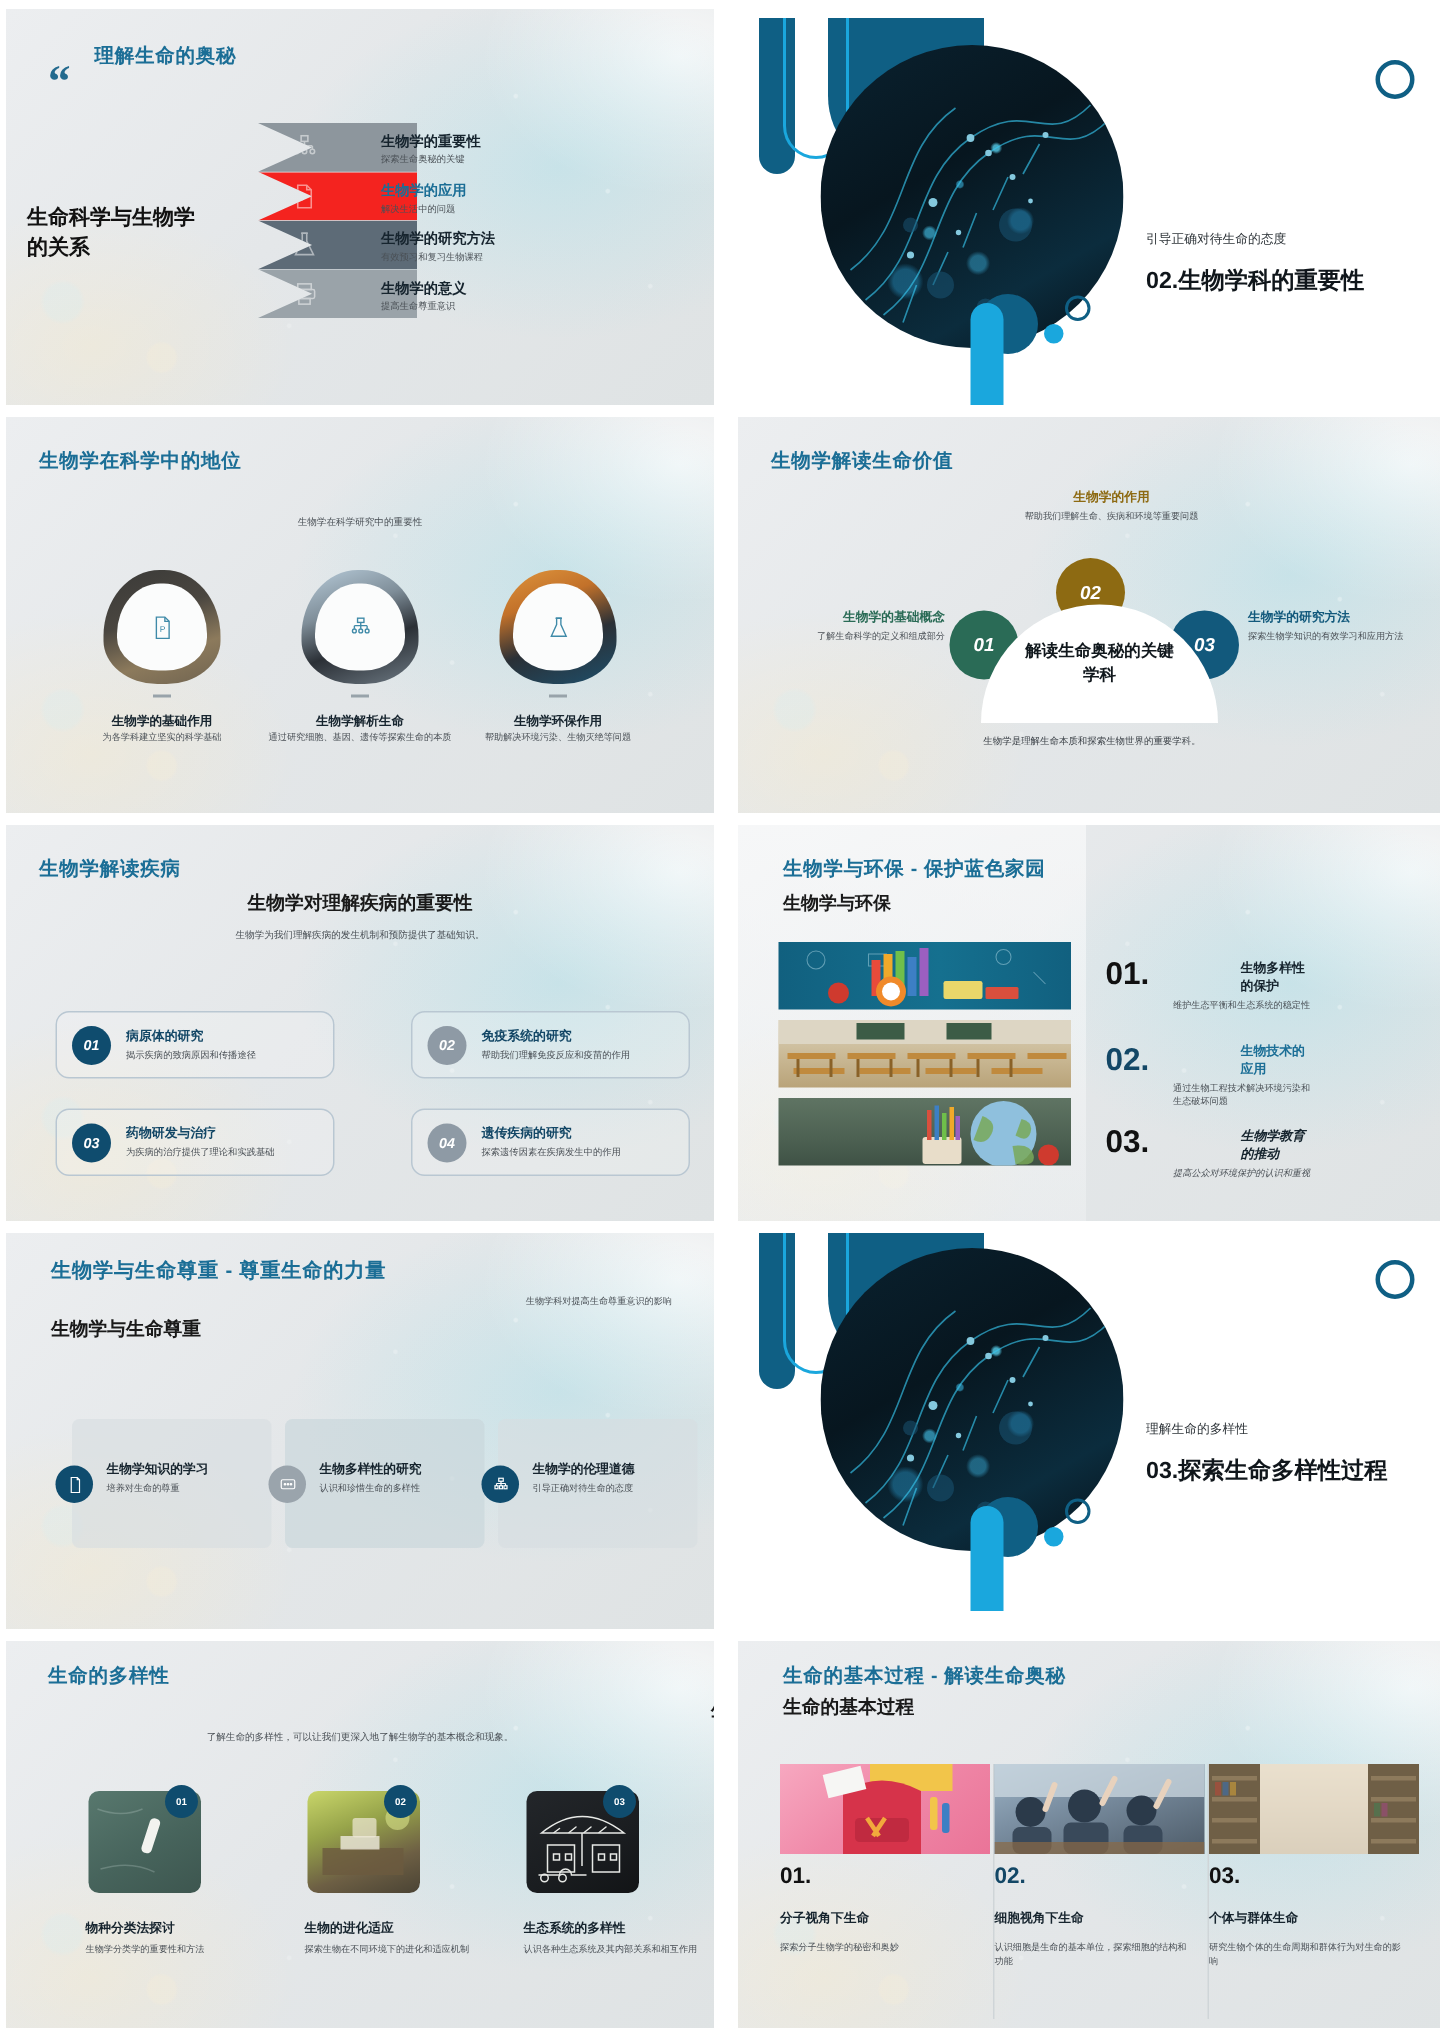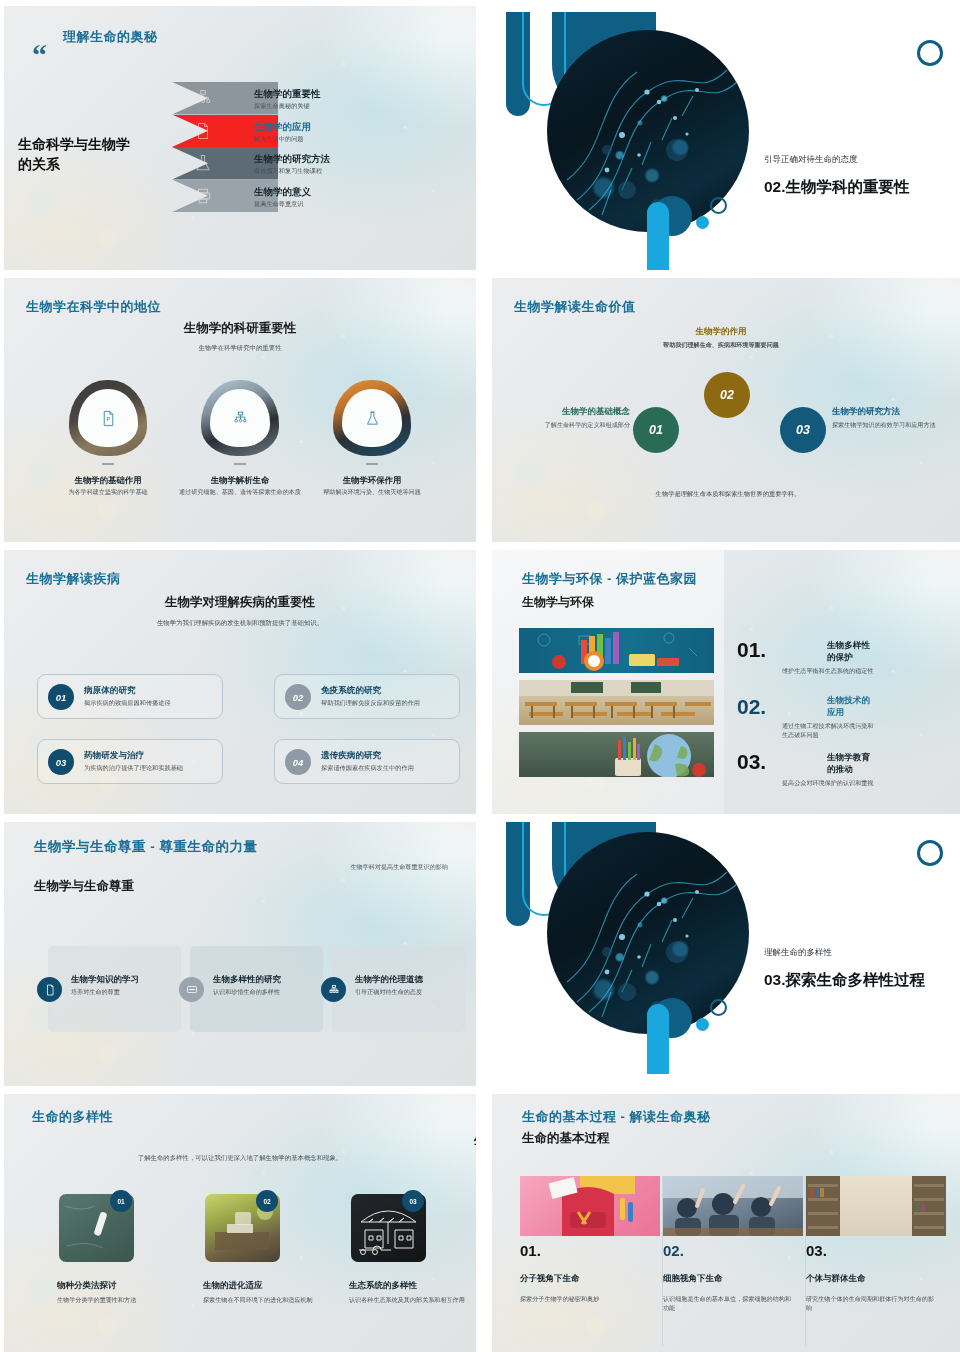--- a/index.html
+++ b/index.html
@@ -252,21 +252,20 @@
     <div class="cov-pill-lt"></div>
     <div class="cov-ring-s"></div>
     <div class="cov-dot-s"></div>
     <div class="cov-ring-b"></div>
     <div class="cov-title">02.生物学科的重要性</div>
     <div class="cov-sub">引导正确对待生命的态度</div>
   </div>
 
   <div class="slide">
     <div class="stitle" style="left:22px;top:20px;font-size:13px;">生物学在科学中的地位</div>
-    <div class="sub-h" style="left:0;top:42px;width:472px;text-align:center;font-size:12.5px;">生物学的科研重要性</div>
     <div style="position:absolute;left:0;top:66px;width:472px;text-align:center;font-size:6.4px;color:#4a5056;z-index:6;">生物学在科学研究中的重要性</div>
 
     <div class="tri" style="left:65px;top:102px;">
       <div class="ring" style="background:linear-gradient(160deg,#3a3a38 0%,#4a4640 40%,#8c7a5c 70%,#6f6350 100%);"></div>
       <div class="inner">
         <svg viewBox="0 0 24 24" width="17" height="17" fill="none" stroke="#3f8aa8" stroke-width="1.3">
             <path d="M6 2h8l4 4v16H6z"></path>
             <path d="M14 2v4h4"></path>
             <text x="9.3" y="16" font-size="8" fill="#3f8aa8" stroke="none">P</text>
           </svg>
@@ -308,39 +307,42 @@
     </div>
     <div class="c3cap" style="left:304px;top:125px;margin-top:72px;">
       <b>生物学环保作用</b>
         <u>帮助解决环境污染、生物灭绝等问题</u>
       </div>
   </div>
 
   <div class="slide">
     <div class="stitle" style="left:22px;top:20px;font-size:13px;">生物学解读生命价值</div>
 
-    <div class="s4txt" style="left:168px;top:48px;width:122px;text-align:center;font-weight:bold;">
+    <div class="s4txt" style="left:188px;top:48px;width:122px;text-align:center;">
       <b style="color:#8d6a12">生物学的作用</b>
       <u>帮助我们理解生命、疾病和环境等重要问题</u>
       </div>
 
     <div class="s4txt" style="left:30px;top:128px;width:108px;text-align:right;">
       <b style="color:#2a6b56">生物学的基础概念</b>
       <u>了解生命科学的定义和组成部分</u>
       </div>
 
     <div class="s4txt" style="left:340px;top:128px;width:112px;text-align:left;">
       <b style="color:#12597c">生物学的研究方法</b>
       <u>探索生物学知识的有效学习和应用方法</u>
       </div>
 
     <div class="nub" style="left:212px;top:94px;background:#8d6a12;">02</div>
     <div class="nub" style="left:141px;top:129px;background:#2a6b56;">01</div>
     <div class="nub" style="left:288px;top:129px;background:#12597c;">03</div>
 
+    <div class="dome">
+      <span>解读生命奥秘的关键学科</span>
+    </div>
     <div style="position:absolute;left:0;top:212px;width:472px;text-align:center;font-size:6.3px;color:#3d4349;z-index:6;">生物学是理解生命本质和探索生物世界的重要学科。</div>
   </div>
 
   <div class="slide">
     <div class="stitle" style="left:22px;top:20px;font-size:13px;">生物学解读疾病</div>
     <div class="sub-h" style="left:0;top:44px;width:472px;text-align:center;font-size:12.5px;">生物学对理解疾病的重要性</div>
     <div style="position:absolute;left:0;top:69px;width:472px;text-align:center;font-size:6.4px;color:#4a5056;z-index:6;">生物学为我们理解疾病的发生机制和预防提供了基础知识。</div>
 
     <div class="c5" style="left:33px;top:124px;">
       <div class="num" style="background:#0f4c6e">01</div>
@@ -445,21 +447,21 @@
         <u>维护生态平衡和生态系统的稳定性</u>
       </div>
 
     <div class="s6num" style="left:245px;top:145px;color:#134766;">02.</div>
     <div class="s6row" style="position:absolute;left:290px;top:145px;width:95px;z-index:6;">
       <b style="color:#1b6e96">生物技术的应用</b>
         <u>通过生物工程技术解决环境污染和生态破坏问题</u>
       </div>
 
     <div class="s6num" style="left:245px;top:200px;color:#111;">03.</div>
-    <div class="s6row" style="position:absolute;left:290px;top:202px;width:95px;z-index:6;">
+    <div class="s6row" style="position:absolute;left:290px;top:202px;width:95px;z-index:6;font-style:italic;">
       <b>生物学教育的推动</b>
         <u>提高公众对环境保护的认识和重视</u>
       </div>
   </div>
 
   <div class="slide">
     <div class="stitle" style="left:30px;top:16px;font-size:13.5px;">生物学与生命尊重 - 尊重生命的力量</div>
     <div style="position:absolute;right:28px;top:41px;font-size:6.1px;color:#4a5056;z-index:6;">生物学科对提高生命尊重意识的影响</div>
     <div class="sub-h" style="left:30px;top:56px;font-size:12.5px;">生物学与生命尊重</div>
 

